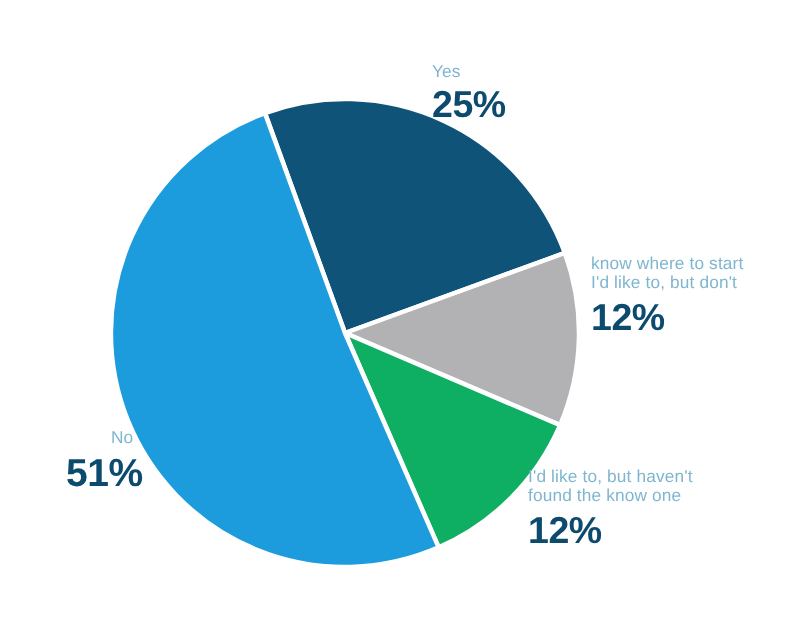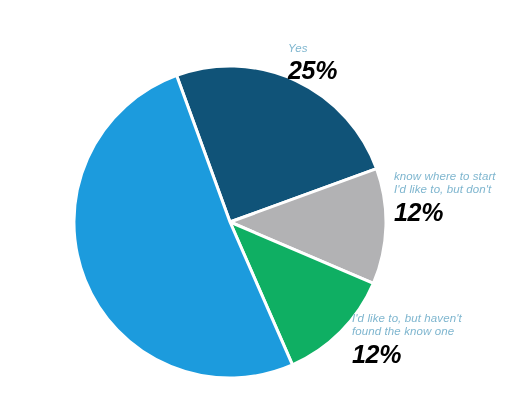--- a/index.html
+++ b/index.html
@@ -13,21 +13,20 @@
     position: relative;
     overflow: hidden;
     font-family: "Liberation Sans", sans-serif;
     -webkit-font-smoothing: antialiased;
   }
   #chart-root {
     position: absolute;
     inset: 0;
     width: 526px;
     height: 415px;
-    font-style: italic;
   }
   svg#pie-svg {
     position: absolute;
     left: 0;
     top: 0;
     width: 526px;
     height: 415px;
     display: block;
   }
 
@@ -40,21 +39,21 @@
     font-size: 11.5px;
     font-weight: 400;
     color: #7FB6CF;
     letter-spacing: 0.1px;
     white-space: nowrap;
     display: block;
   }
   .callout .val {
     font-size: 25px;
     font-weight: bold;
-    color: #000000;
+    color: #0c4a6e;
     letter-spacing: -0.3px;
     display: block;
     margin-top: 1px;
   }
 
   
   #callout-yes      { left: 288px; top: 42px;  text-align: left; }
   
   #callout-start    { left: 394px; top: 170px; text-align: left; }
   
@@ -88,14 +87,18 @@
     <span class="cat">I'd like to, but don't</span>
     <span class="val">12%</span>
   </div>
 
   <div class="callout" id="callout-found">
     <span class="cat">I'd like to, but haven't</span>
     <span class="cat">found the know one</span>
     <span class="val">12%</span>
   </div>
 
+  <div class="callout" id="callout-no">
+    <span class="cat">No</span>
+    <span class="val">51%</span>
+  </div>
 
 </div>
 
 </body></html>

